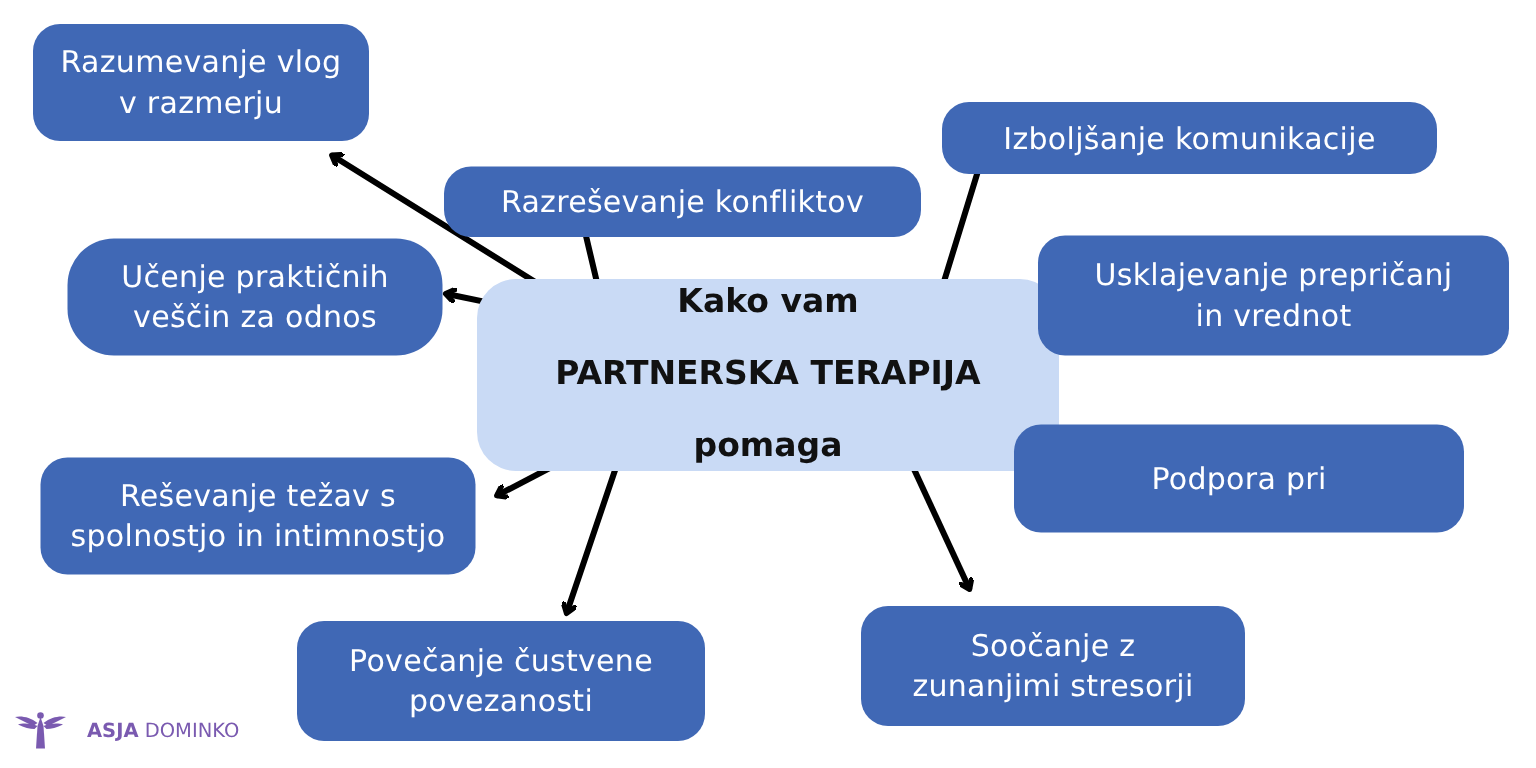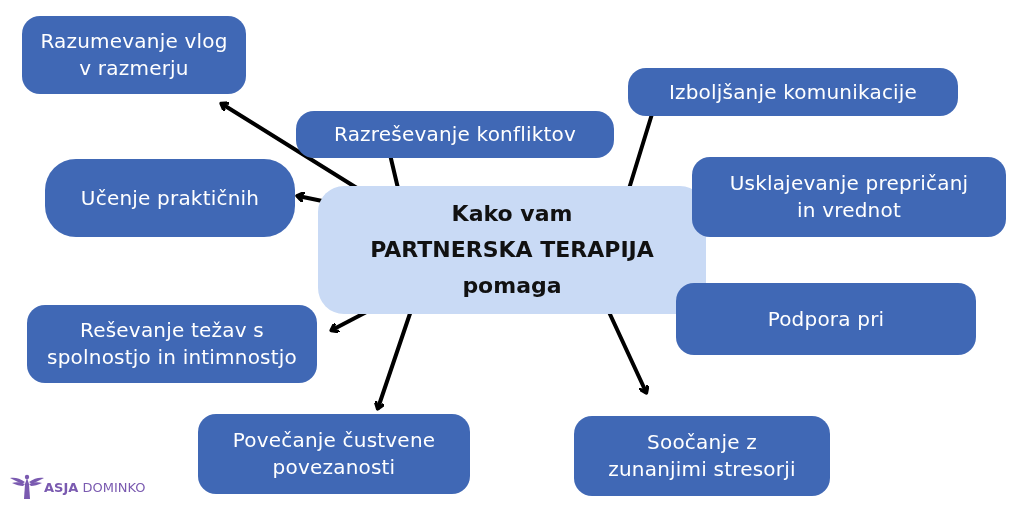--- a/index.html
+++ b/index.html
@@ -15,24 +15,25 @@
       font-size: 20px; line-height: 27px; letter-spacing: 0.2px;
       box-sizing: border-box;
     }
     .node span { display: block; white-space: nowrap; }
     .center {
       position: absolute; left: 318px; top: 186px; width: 388px; height: 128px;
       border-radius: 26px; background: #c9daf5; color: #111111;
       font-weight: bold; font-size: 22px; line-height: 36px;
       display: flex; flex-direction: column; align-items: center; justify-content: center;
       text-align: center;
+      gap: 12px;
     }
     svg.arrows { position: absolute; left: 0; top: 0; }
     .logo {
-      position: absolute; left: 10px; top: 474px; display: flex; align-items: center; gap: 0;
+      position: absolute; left: 10px; top: 474px; display: flex; align-items: center; gap: 14px;
       color: #7a5ab0; font-size: 13px;
     }
     .logo b { font-weight: bold; }
   </style>
 </head>
 <body>
 
 <svg class="arrows" width="1024" height="512" viewBox="0 0 1024 512">
   <defs>
     <marker id="ah" markerWidth="10" markerHeight="10" refX="6" refY="5" orient="auto" markerUnits="userSpaceOnUse">
@@ -62,20 +63,21 @@
   <span>Razumevanje vlog</span>
   <span>v razmerju</span>
 </div>
 
 <div class="node" style="left:296px;top:111px;width:318px;height:47px;">
   <span>Razreševanje konfliktov</span>
 </div>
 
 <div class="node" style="left:45px;top:159px;width:250px;height:78px;border-radius:31px;">
   <span>Učenje praktičnih</span>
+  <span>veščin za odnos</span>
 </div>
 
 <div class="node" style="left:27px;top:305px;width:290px;height:78px;">
   <span>Reševanje težav s</span>
   <span>spolnostjo in intimnostjo</span>
 </div>
 
 <div class="node" style="left:198px;top:414px;width:272px;height:80px;">
   <span>Povečanje čustvene</span>
   <span>povezanosti</span>
@@ -87,21 +89,21 @@
 
 <div class="node" style="left:692px;top:157px;width:314px;height:80px;">
   <span>Usklajevanje prepričanj</span>
   <span>in vrednot</span>
 </div>
 
 <div class="node" style="left:676px;top:283px;width:300px;height:72px;">
   <span>Podpora pri</span>
 </div>
 
-<div class="node" style="left:574px;top:404px;width:256px;height:80px;margin-top:12px;">
+<div class="node" style="left:574px;top:404px;width:256px;height:80px;">
   <span>Soočanje z</span>
   <span>zunanjimi stresorji</span>
 </div>
 
 <div class="logo">
   <svg width="34" height="26" viewBox="0 0 34 26">
     <g fill="#7a5ab0">
       <path d="M17 4 L19 10 L20 25 L14 25 L15 10 Z"></path>
       <circle cx="17" cy="3" r="2.2"></circle>
       <path d="M15 8 C10 4 4 3 0 4 C4 6 8 8 12 10 Z"></path>

